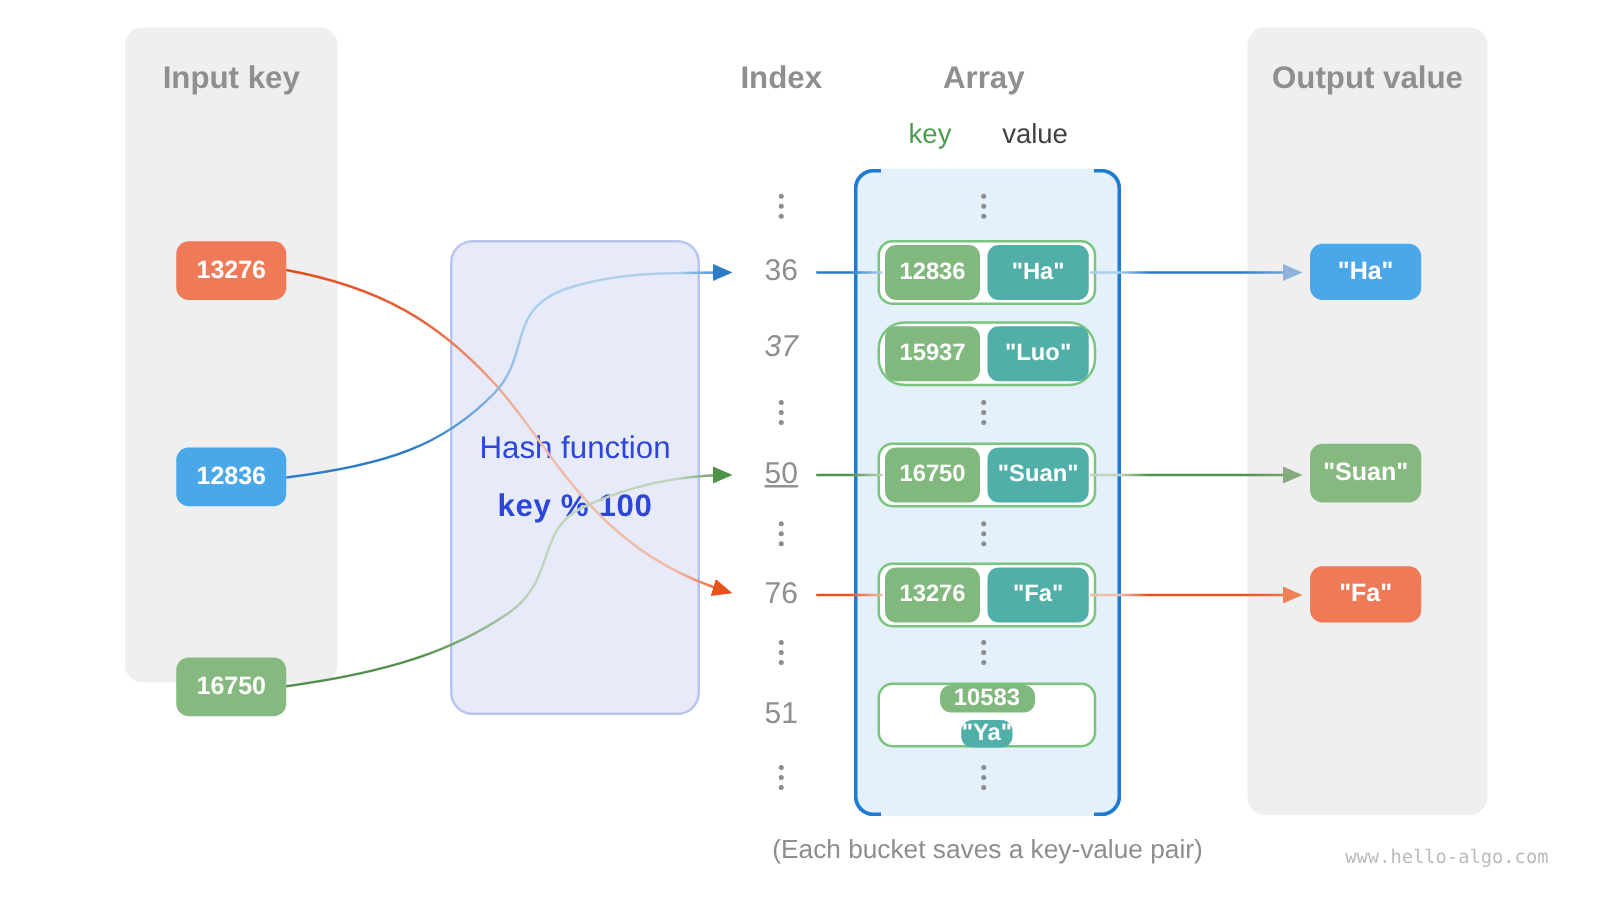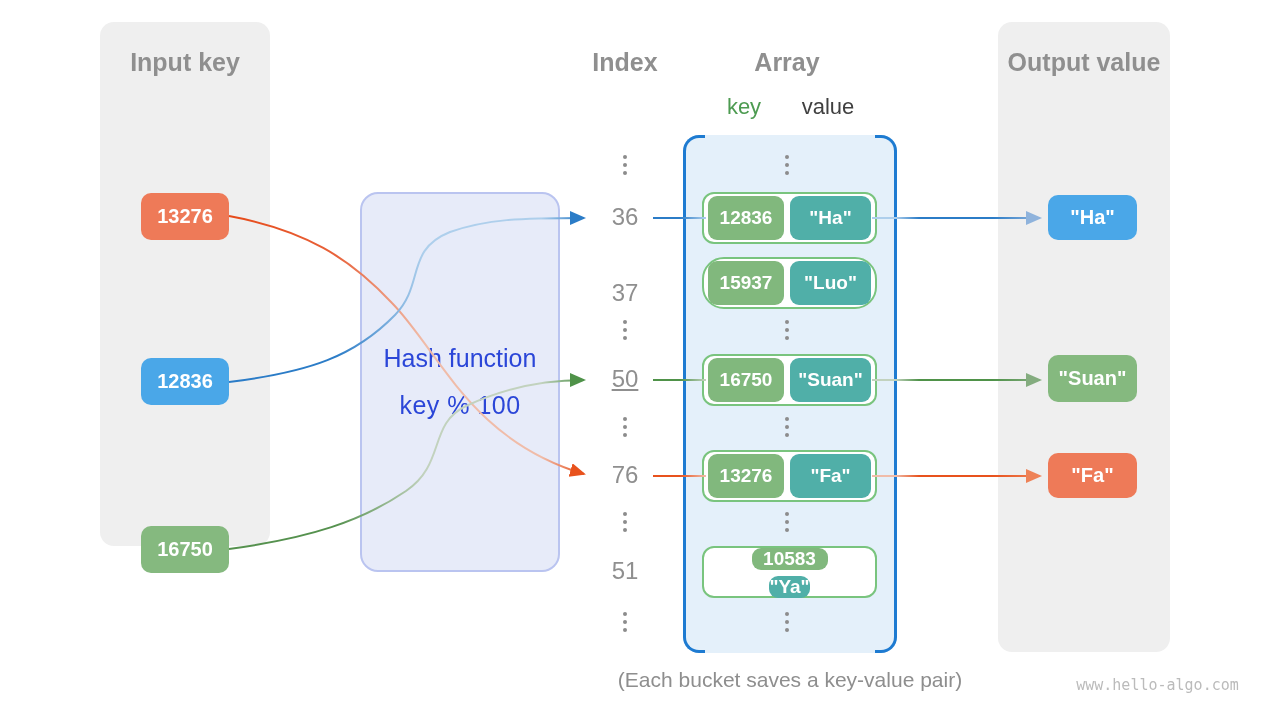--- a/index.html
+++ b/index.html
@@ -12,21 +12,21 @@
   .chip { position:absolute; border-radius:10px; color:#ffffff; font-size:20px; font-weight:600;
           display:flex; align-items:center; justify-content:center; z-index:4; }
   .chip.orange { background:#EE7A58; }
   .chip.blue   { background:#4AA7E8; }
   .chip.green  { background:#85B97F; }
 
   .hash-box { position:absolute; left:360px; top:192px; width:200px; height:380px;
               background:#E7EBF9; border:2px solid #BAC4F0; border-radius:18px; box-sizing:border-box;
               display:flex; flex-direction:column; align-items:center; justify-content:center; gap:18px; z-index:1; }
   .hash-title   { font-size:25px; color:#2B46D8; }
-  .hash-formula { font-size:25px; font-weight:normal; color:#2B46D8; letter-spacing:0.5px; }
+  .hash-formula { font-size:25px; font-weight:bold; color:#2B46D8; letter-spacing:0.5px; }
 
   .col-header { position:absolute; width:140px; text-align:center; font-size:25px; font-weight:bold; color:#8F8F8F; z-index:2; }
   .kv-label   { position:absolute; width:90px; text-align:center; font-size:22px; z-index:2; }
   .kv-label.key   { color:#4D9B51; }
   .kv-label.value { color:#404040; }
 
   .index-num { position:absolute; width:60px; text-align:center; font-size:24px; color:#8F8F8F; z-index:2; }
 
   .dots { position:absolute; width:6px; display:flex; flex-direction:column; gap:4px; align-items:center; z-index:3; }
   .dots .dot { width:4px; height:4px; border-radius:50%; background:#8C8C8C; }
@@ -56,21 +56,21 @@
 </style>
 </head>
 <body>
 
 <div class="canvas">
 
   <div class="panel" style="left:100px; top:22px; width:170px; height:524px;">
     <div class="panel-title">Input key</div>
   </div>
 
-  <div class="panel" style="left:998px; top:22px; width:172px; height:630px;">
+  <div class="panel" style="left:998px; top:22px; width:192px; height:630px;">
     <div class="panel-title">Output value</div>
   </div>
 
   <div class="chip orange" style="left:141px; top:193px; width:88px; height:47px;">13276</div>
   <div class="chip blue" style="left:141px; top:358px; width:88px; height:47px;">12836</div>
   <div class="chip green" style="left:141px; top:526px; width:88px; height:47px;">16750</div>
 
   <div class="hash-box">
     <div class="hash-title">Hash function</div>
     <div class="hash-formula">key % 100</div>
@@ -79,21 +79,21 @@
   <div class="col-header" style="left:555px; top:48px;">Index</div>
   <div class="col-header" style="left:717px; top:48px;">Array</div>
   <div class="kv-label key" style="left:699px; top:94px;">key</div>
   <div class="kv-label value" style="left:783px; top:94px;">value</div>
 
   <div class="array-bg"></div>
   <div class="bracket left"></div>
   <div class="bracket right"></div>
 
   <div class="index-num" style="left:595px; top:203px;">36</div>
-  <div class="index-num" style="left:595px; top:279px;">37</div>
+  <div class="index-num" style="left:595px; top:264px;font-style:italic;">37</div>
   <div class="index-num" style="left:595px; top:365px;text-decoration:underline;">50</div>
   <div class="index-num" style="left:595px; top:461px;">76</div>
   <div class="index-num" style="left:595px; top:557px;">51</div>
 
   <div class="dots" style="left:622px; top:155px;">
       <div class="dot"></div>
       <div class="dot"></div>
       <div class="dot"></div>
     </div>
   <div class="dots" style="left:622px; top:320px;">

